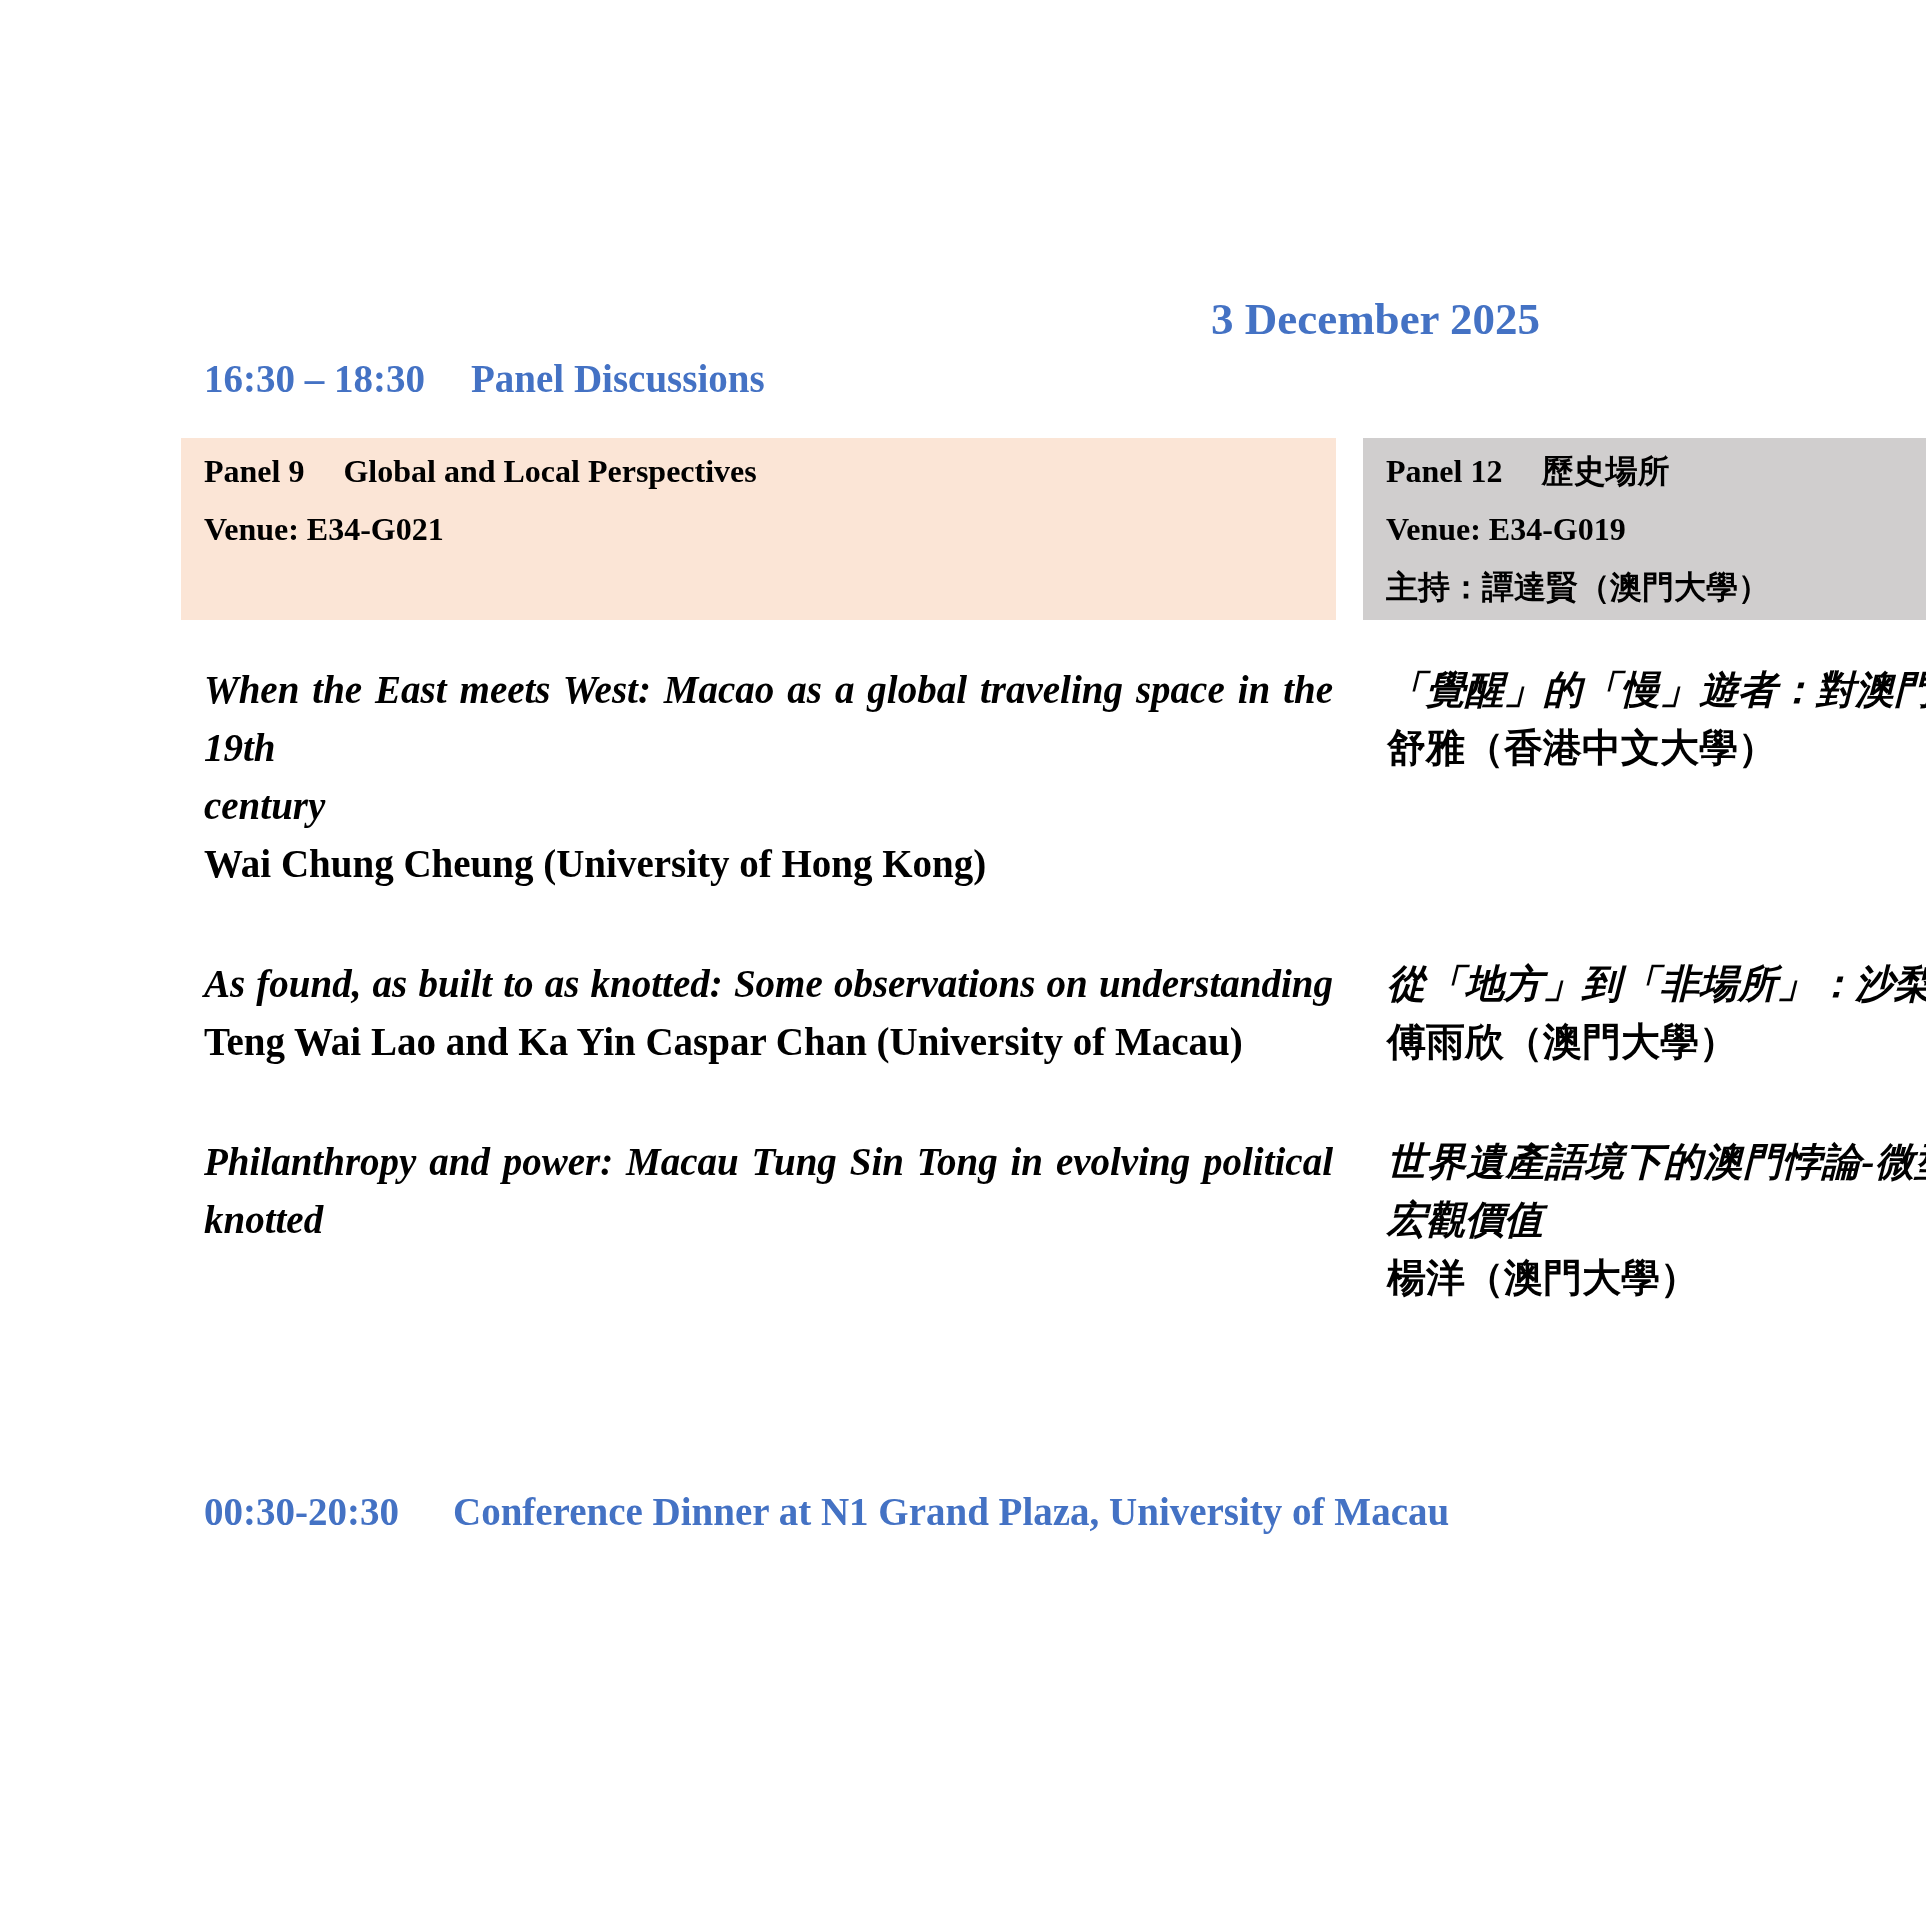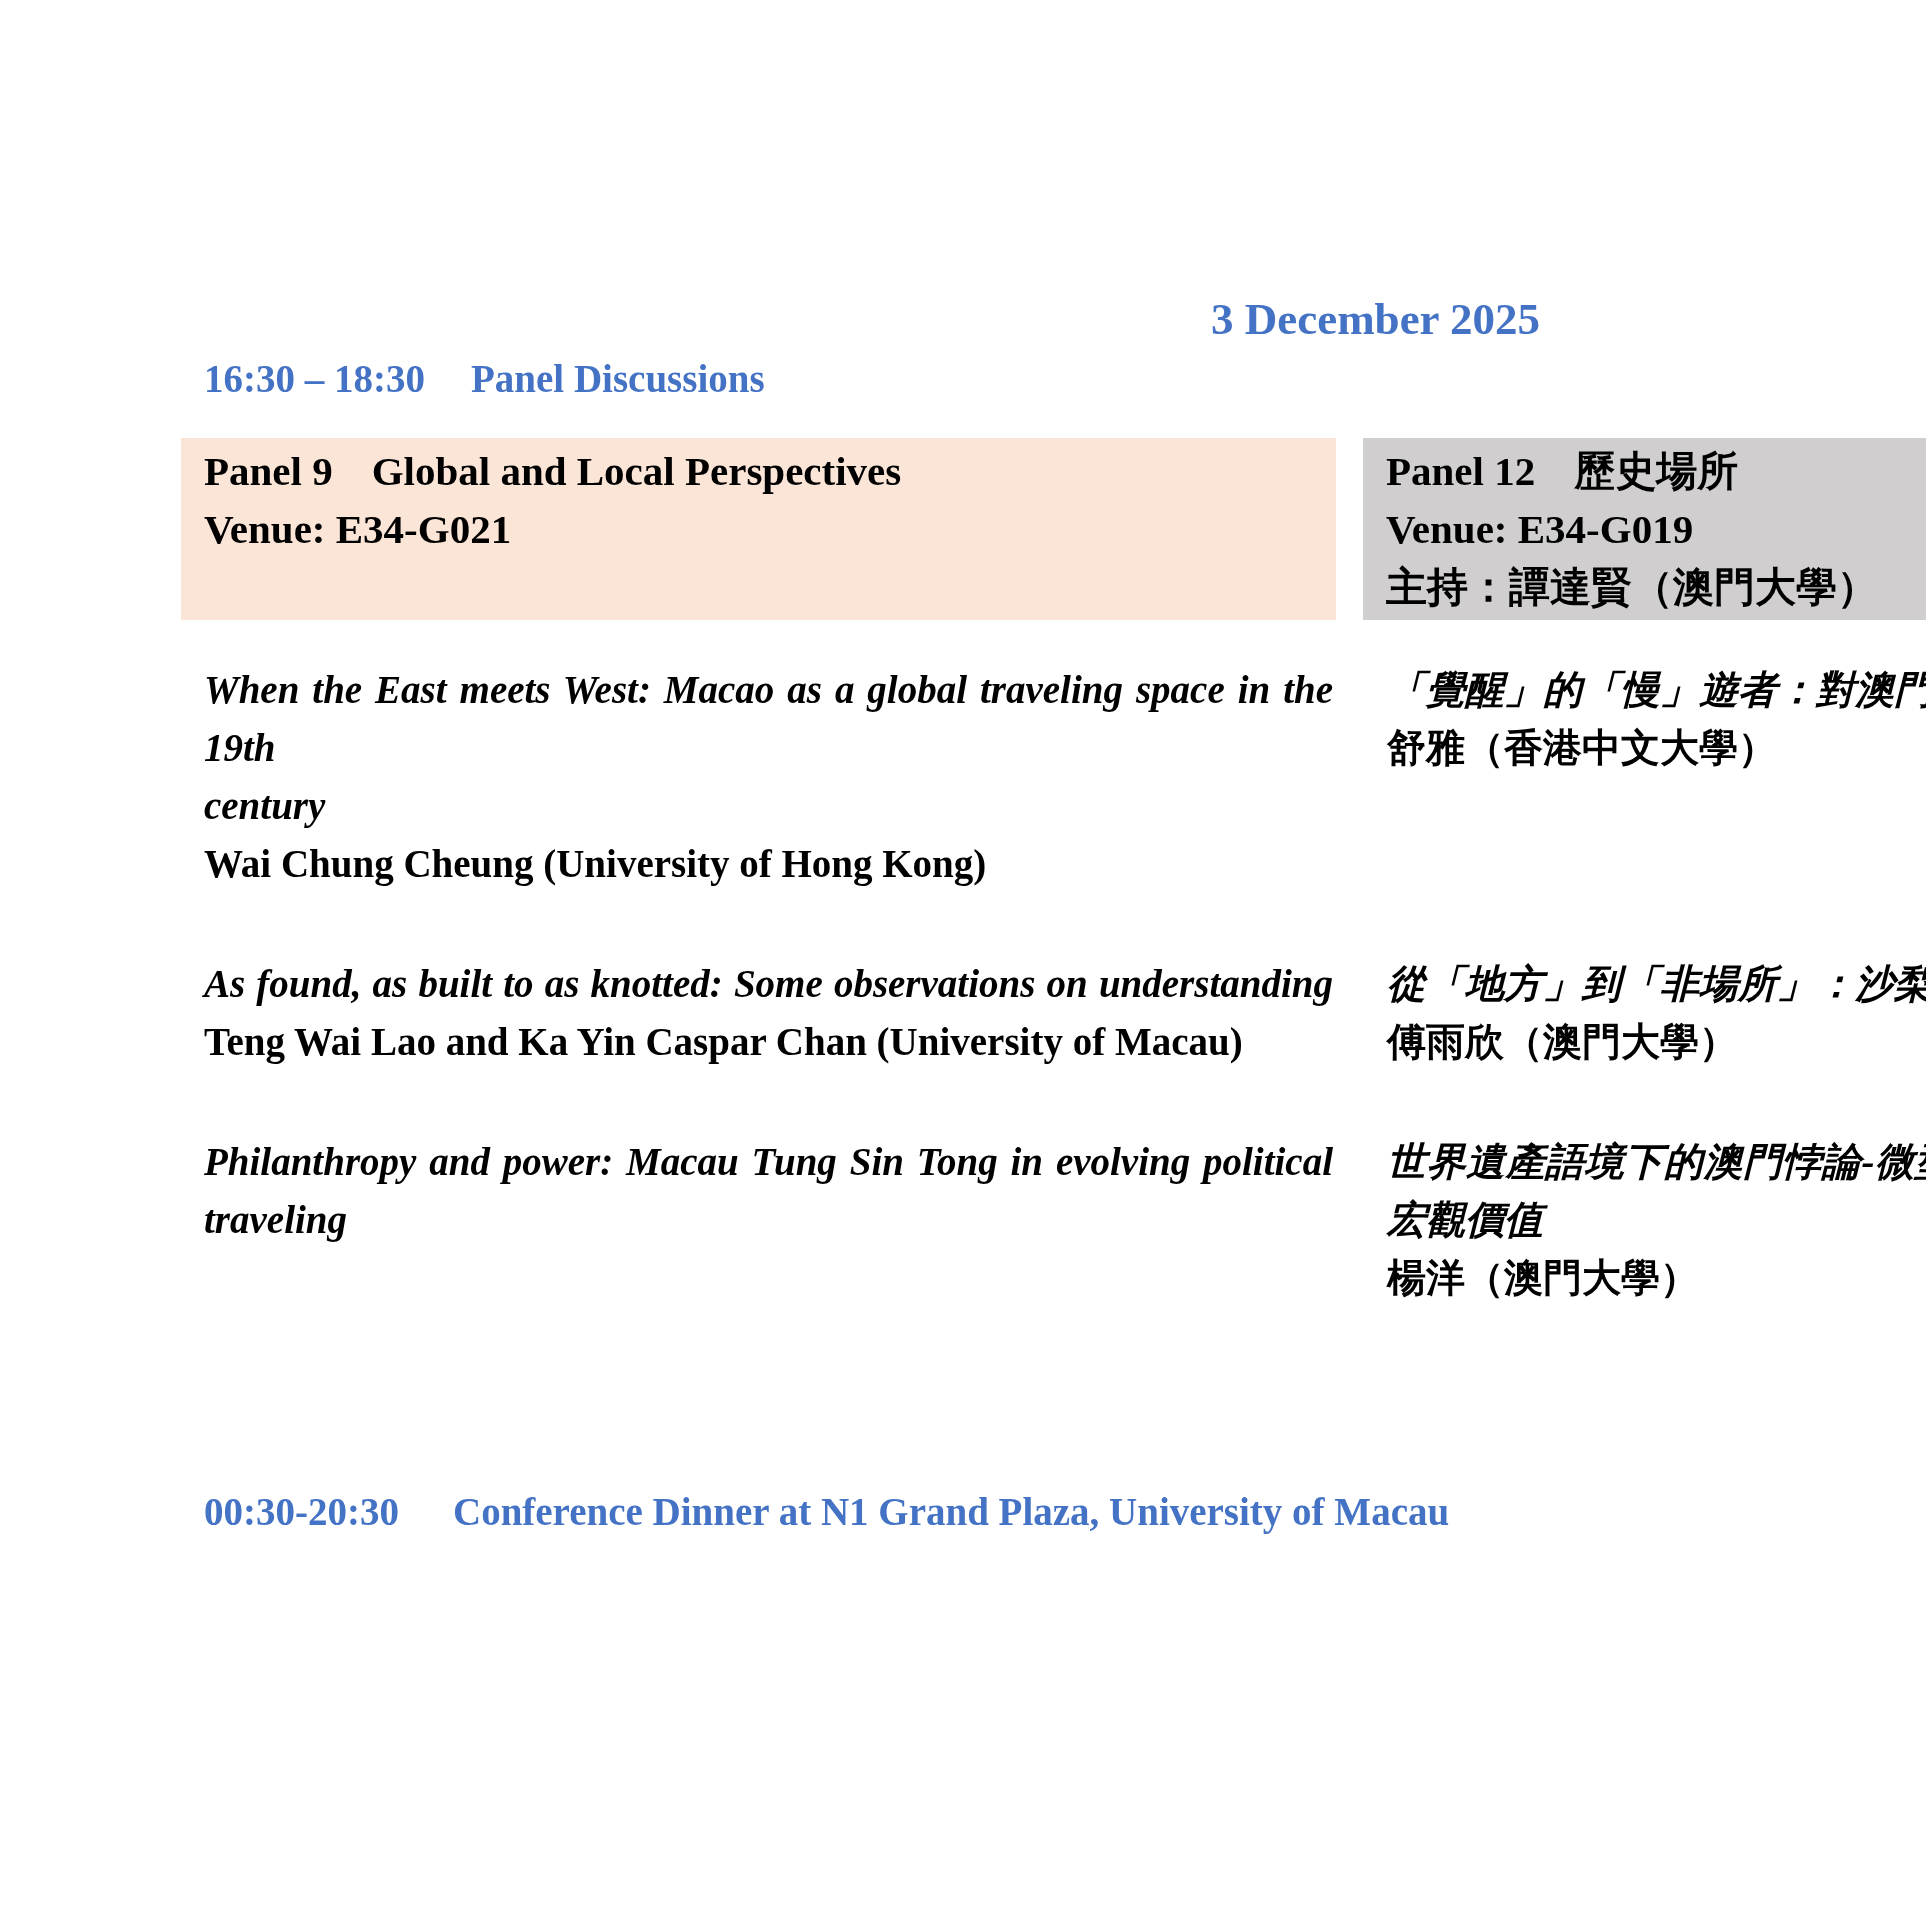--- a/index.html
+++ b/index.html
@@ -34,21 +34,21 @@
 
   
   .band {
     display: flex;
     margin: 30px 0 0 181px;
     width: 2366px;
   }
   .band-cell {
     box-sizing: border-box;
     padding: 3.9px 23px;
-    font-size: 41px;
+    font-size: 32px;
     line-height: 58px;
     font-weight: bold;
   }
   .band-cell.left  { width: 1155px; background: #FBE5D6; }
   .band-gap        { width: 27px; }
   .band-cell.right { width: 1184px; background: #D0CECE; }
   .panel-label { margin-right: 39px; }
 
   
   .papers { margin-left: 204px; }
@@ -142,21 +142,21 @@
         <div class="tline"></div>
       </div>
       <div class="paper-author">傅雨欣（澳門大學）</div>
     </div>
   </div>
 
   <div class="paper-row">
     <div class="pcol-left">
       <div class="paper-title">
         <div class="tline stretch">Philanthropy and power: Macau Tung Sin Tong in evolving political</div>
-        <div class="tline">traveling</div>
+        <div class="tline">knotted</div>
       </div>
     </div>
     <div class="pcol-gap"></div>
     <div class="pcol-right">
       <div class="paper-title">
         <div class="tline stretch">世界遺產語境下的澳門悖論-微型地理單元何以成就全球文明對話的</div>
         <div class="tline">宏觀價值</div>
       </div>
       <div class="paper-author">楊洋（澳門大學）</div>
     </div>

